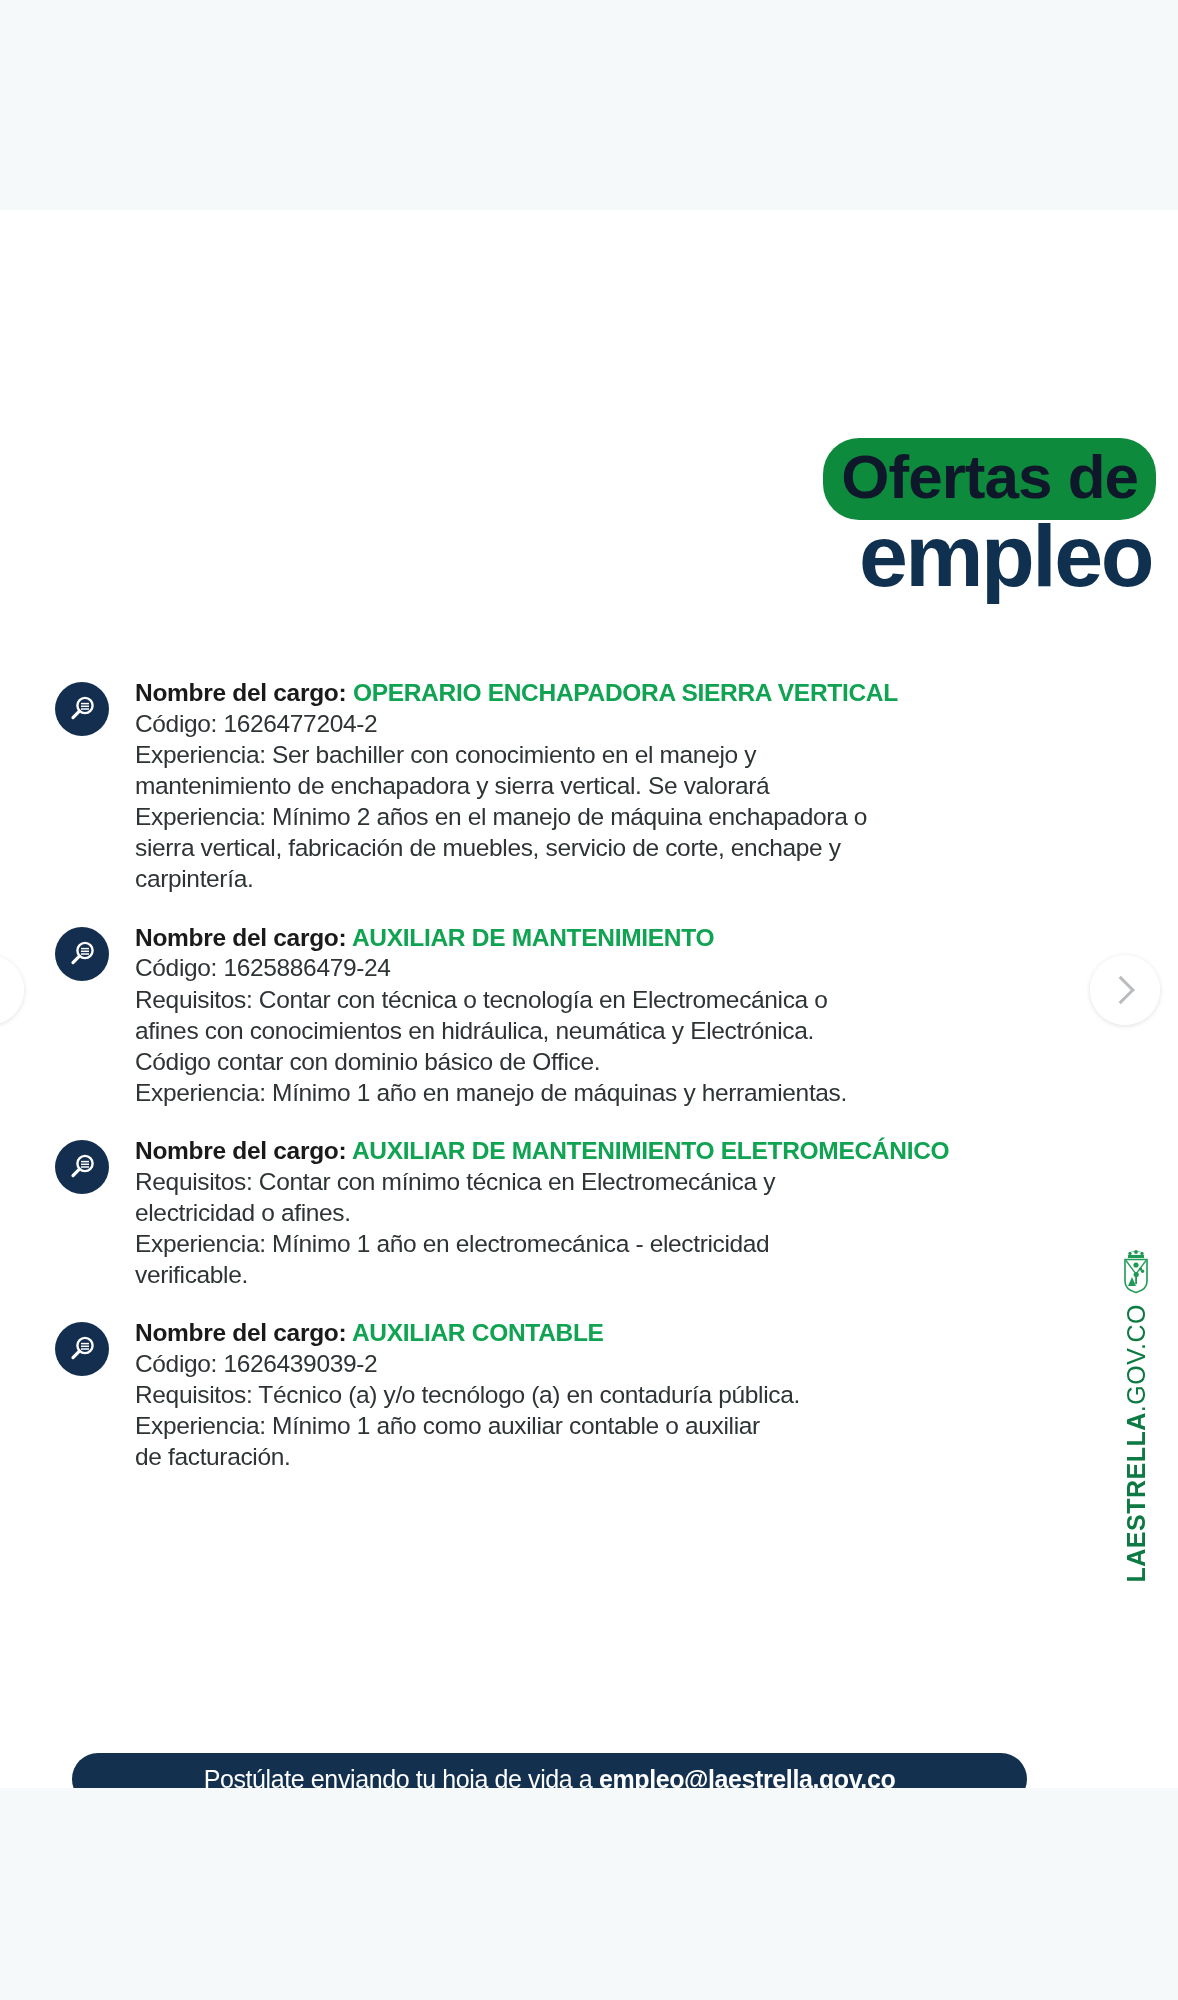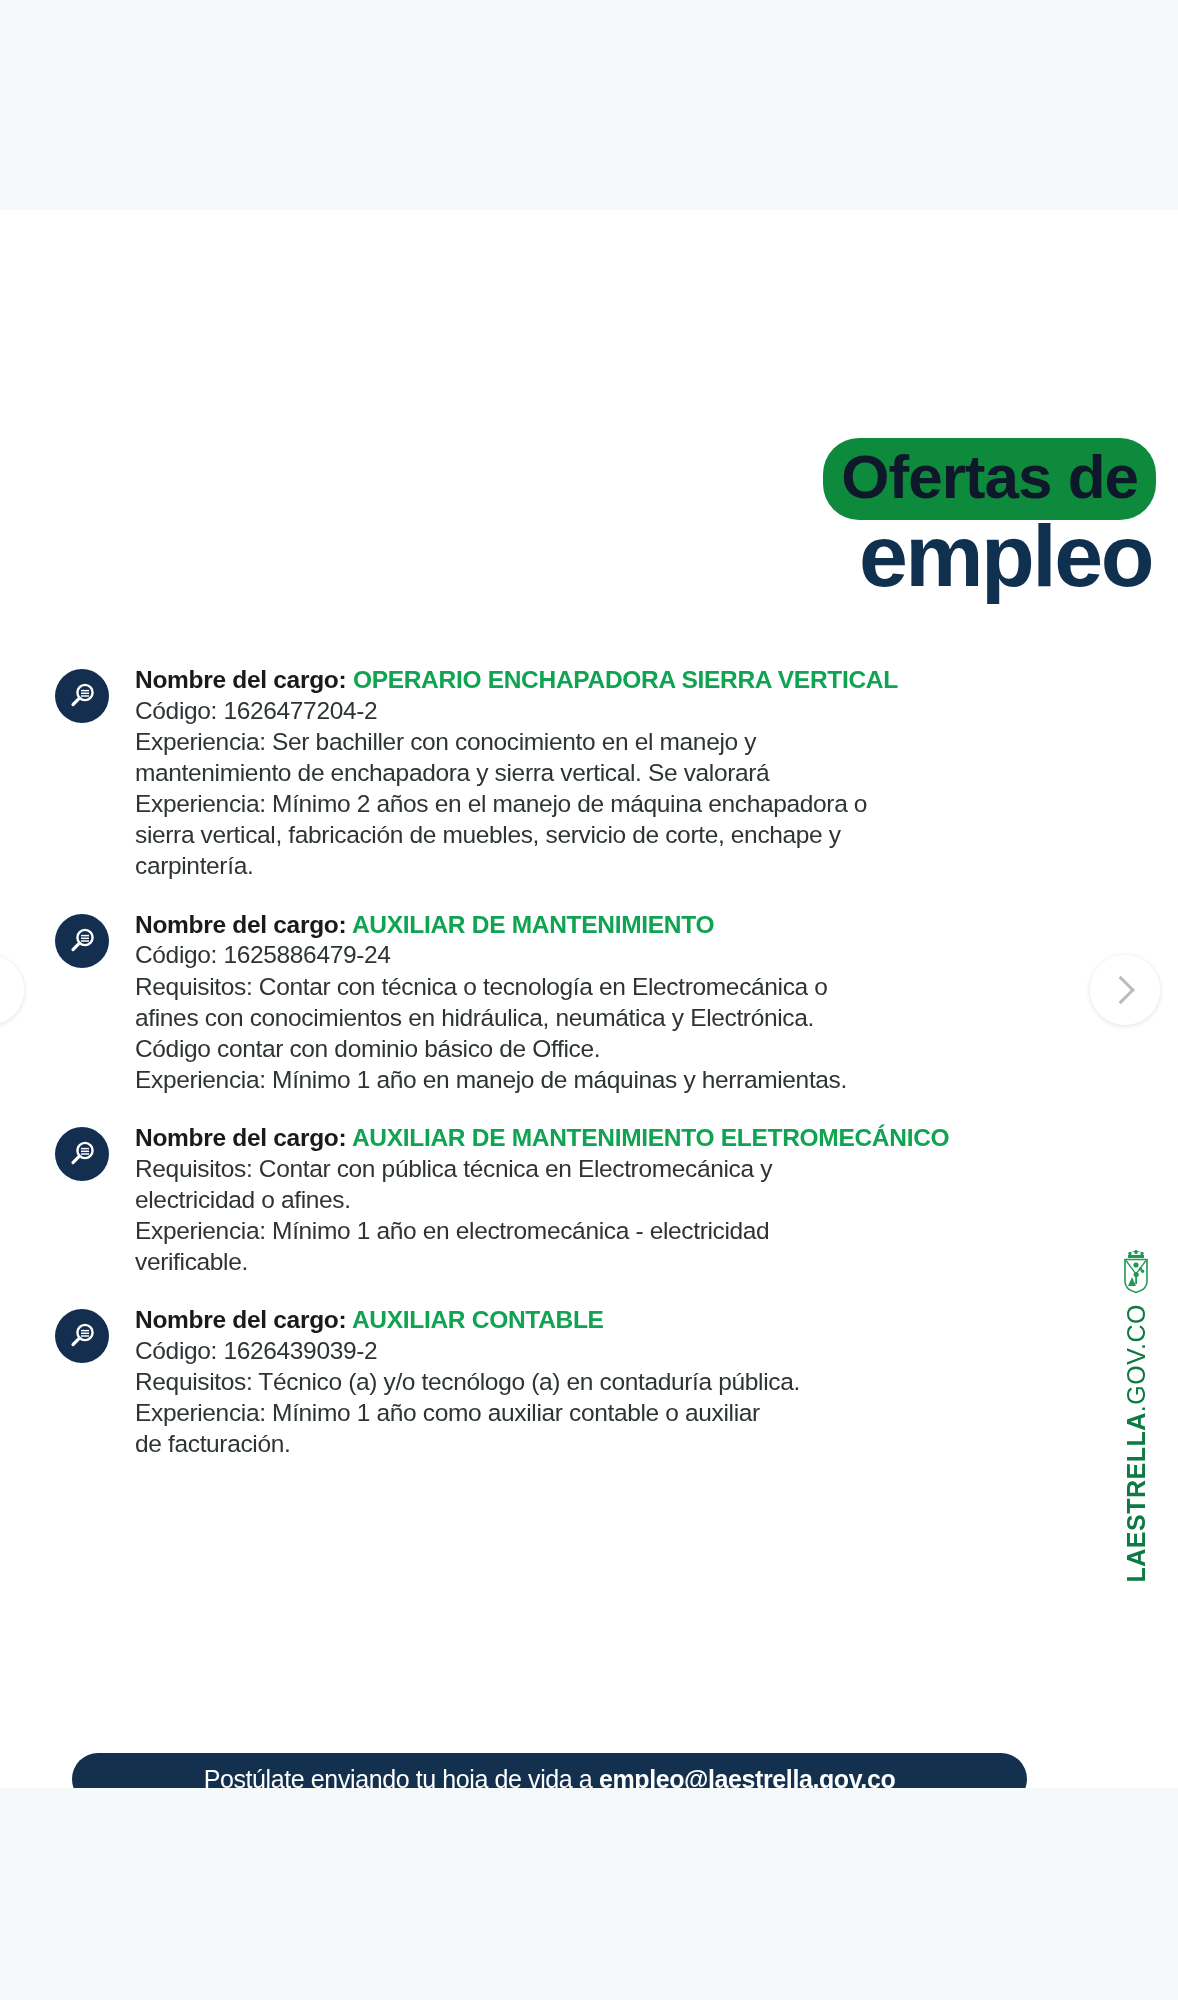--- a/index.html
+++ b/index.html
@@ -93,20 +93,21 @@
   .listings {
     position: absolute;
     left: 55px;
     top: 455px;
     width: 1010px;
   }
   .listing {
     position: relative;
     padding-left: 80px;
     margin-bottom: 28px;
+    margin-top: 13px;
   }
   .listing:last-child { margin-bottom: 0; }
 
   .mag-badge {
     position: absolute;
     left: 0;
     top: 4px;
     width: 54px;
     height: 54px;
     border-radius: 50%;
@@ -245,21 +246,21 @@
             <line x1="13.4" y1="18.2" x2="7" y2="24.6" stroke="#ffffff" stroke-width="3.2" stroke-linecap="round"></line>
             <line x1="15" y1="10.6" x2="23" y2="10.6" stroke="#ffffff" stroke-width="1.5"></line>
             <line x1="15" y1="13.3" x2="23" y2="13.3" stroke="#ffffff" stroke-width="1.5"></line>
             <line x1="15" y1="16" x2="23" y2="16" stroke="#ffffff" stroke-width="1.5"></line>
           </svg>
         </span>
         <div class="job-title-line">
           <span>Nombre del cargo:</span>
           <span class="job-title-value">AUXILIAR DE MANTENIMIENTO ELETROMECÁNICO</span>
         </div>
-        <div class="job-line">Requisitos: Contar con pública técnica en Electromecánica y</div>
+        <div class="job-line">Requisitos: Contar con mínimo técnica en Electromecánica y</div>
         <div class="job-line">electricidad o afines.</div>
         <div class="job-line">Experiencia: Mínimo 1 año en electromecánica - electricidad</div>
         <div class="job-line">verificable.</div>
       </div>
 
       <div class="listing">
         <span class="mag-badge">
           <svg width="32" height="32" viewBox="0 0 32 32" aria-hidden="true">
             <circle cx="19" cy="12.5" r="7.6" fill="none" stroke="#ffffff" stroke-width="2.4"></circle>
             <line x1="13.4" y1="18.2" x2="7" y2="24.6" stroke="#ffffff" stroke-width="3.2" stroke-linecap="round"></line>

